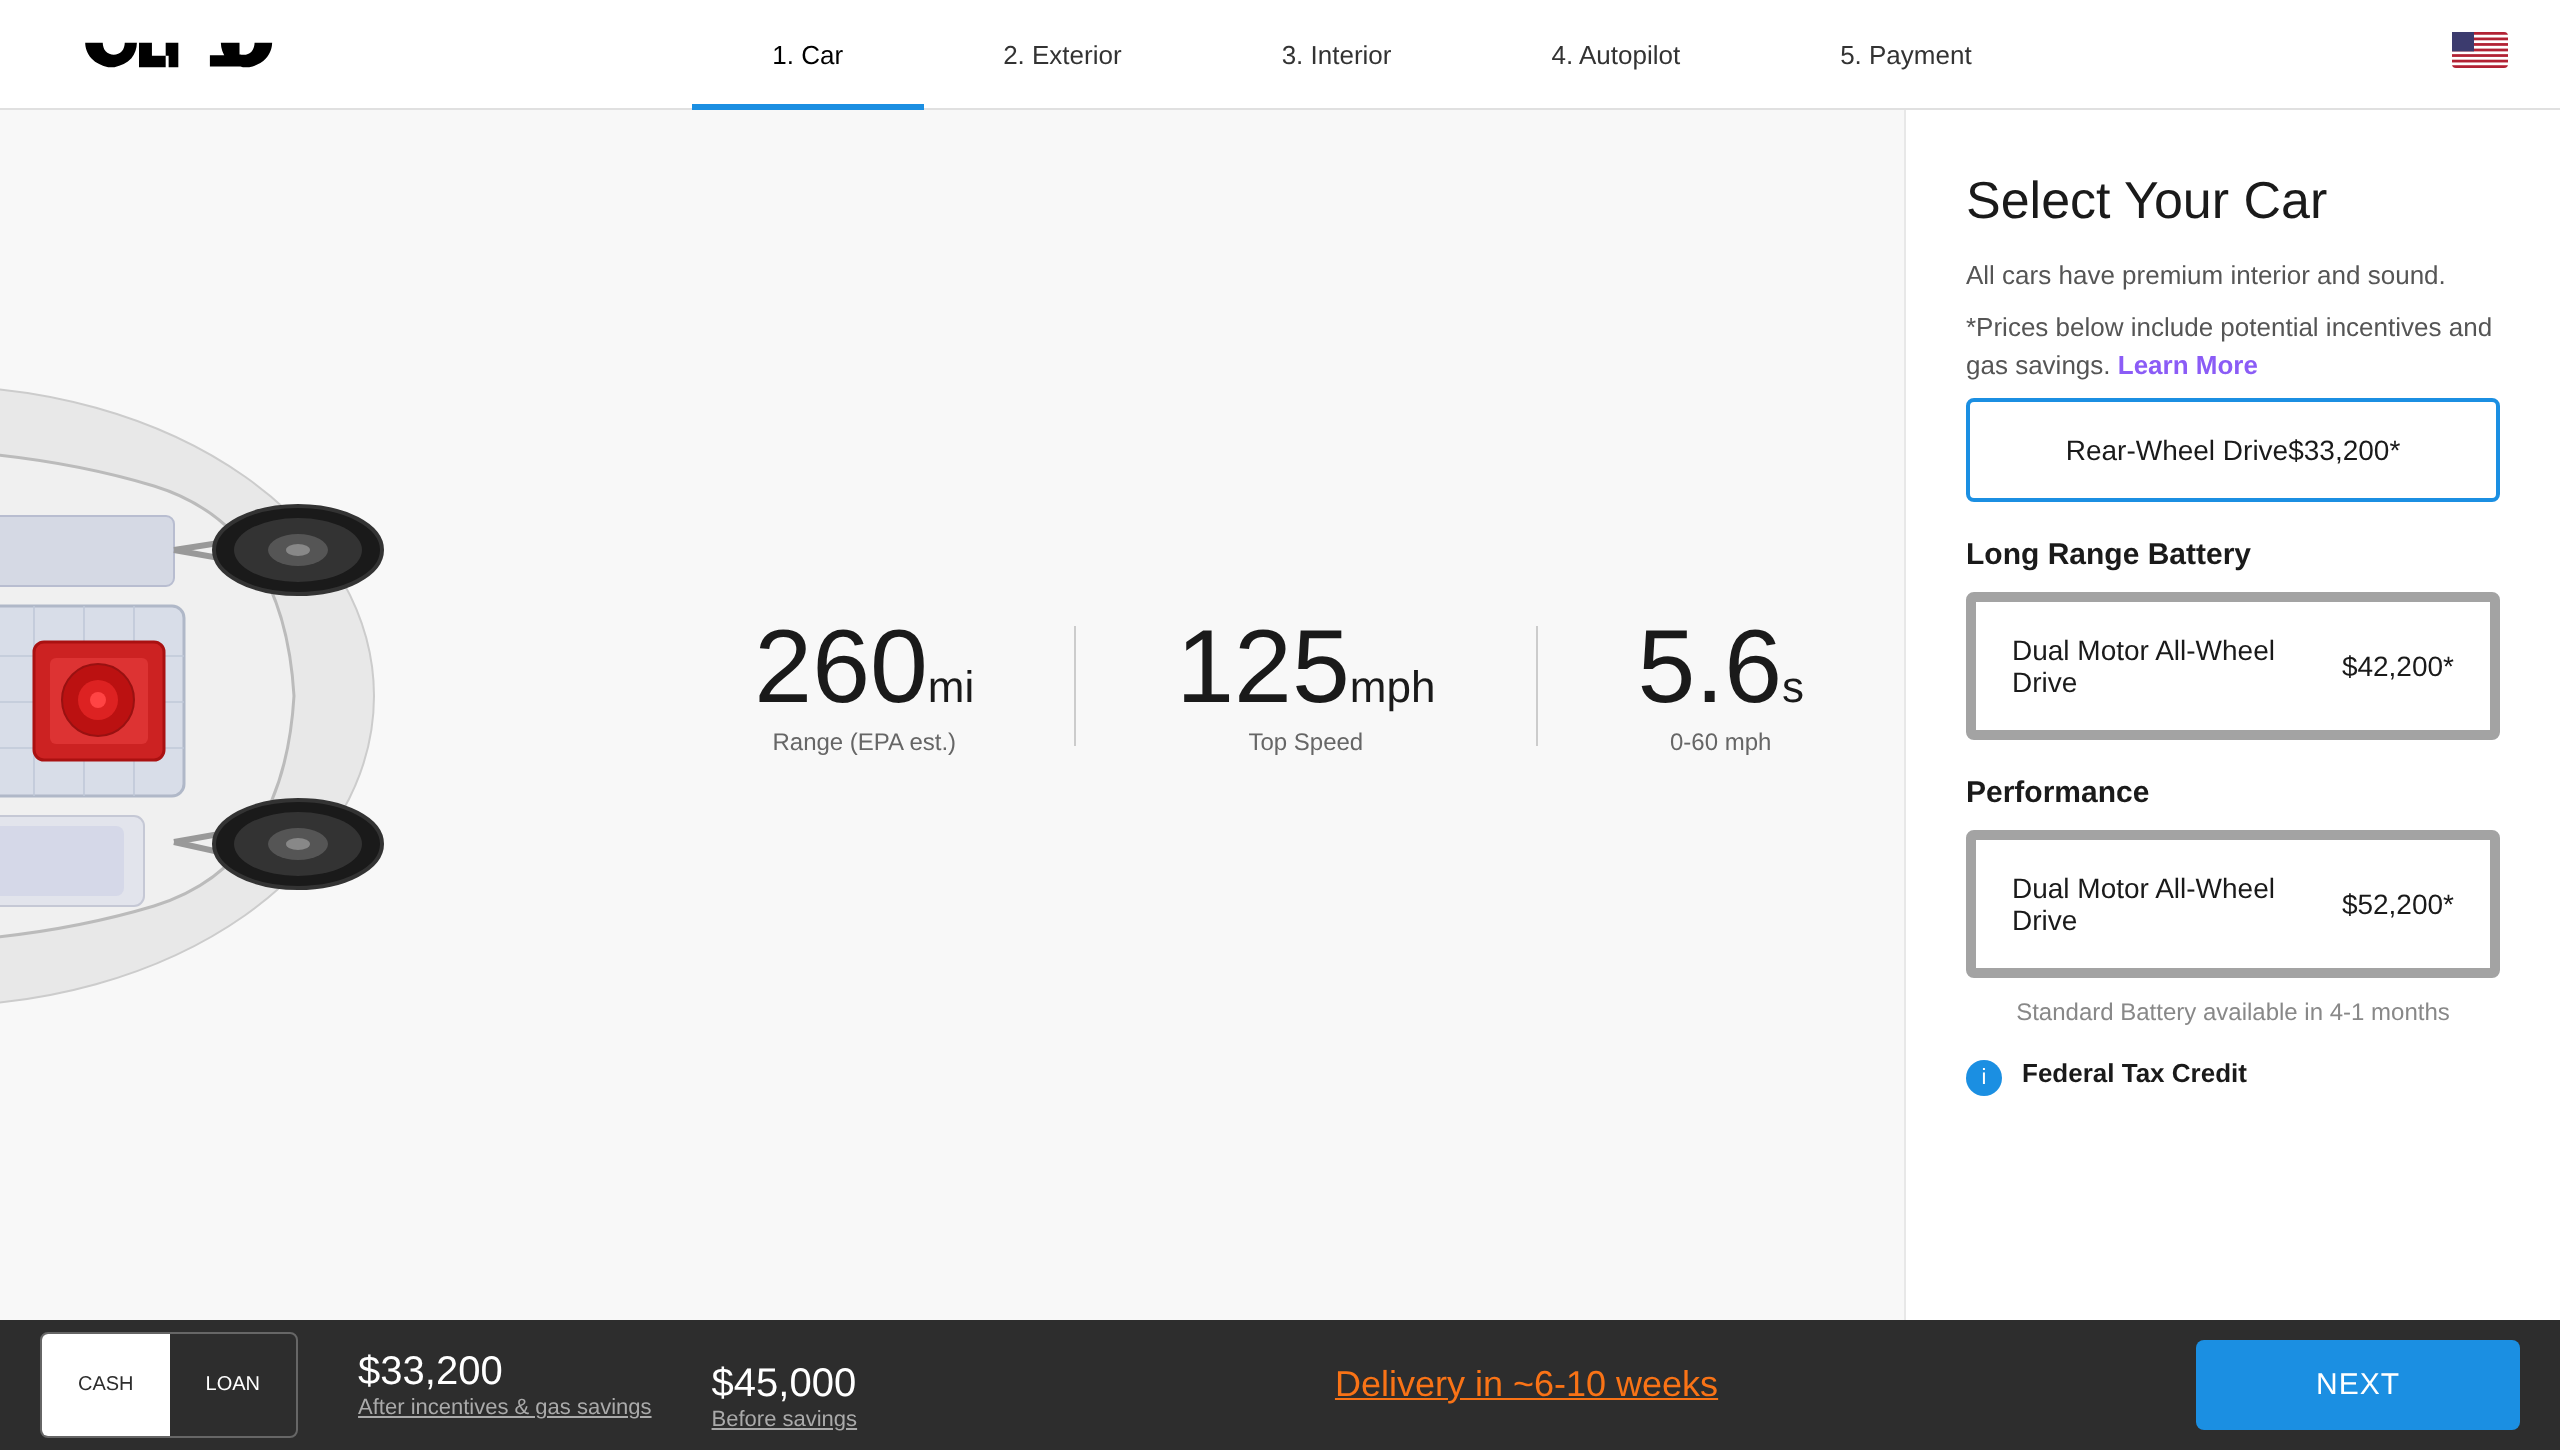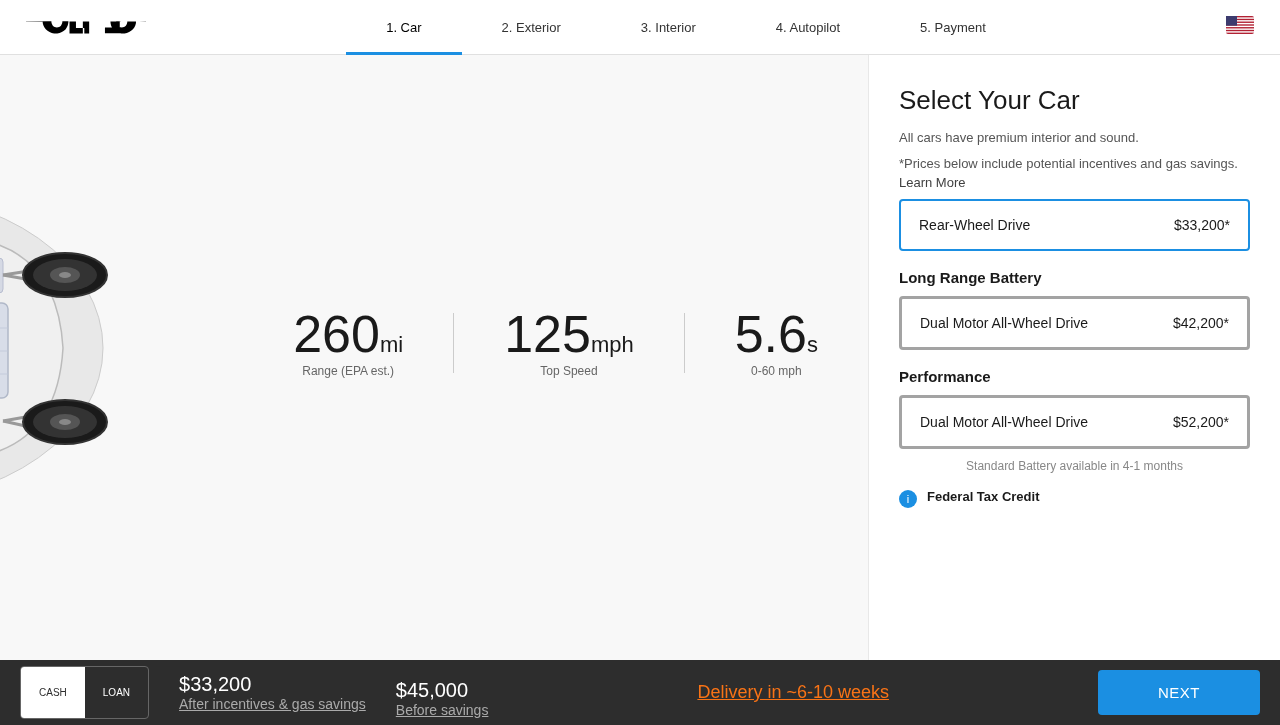--- a/index.html
+++ b/index.html
@@ -45,39 +45,39 @@
       justify-content: center; padding: 10px 0;
     }
     .stat-item { text-align: center; padding: 0 50px; }
     .stat-divider { width: 1px; height: 60px; background: #ccc; }
     .stat-value { font-size: 52px; font-weight: 300; color: #1a1a1a; line-height: 1; }
     .stat-unit { font-size: 22px; font-weight: 300; }
     .stat-label { font-size: 12px; color: #666; margin-top: 4px; }
 
     
     .right-panel {
-      width: 412px; background: #fff; border-left: 1px solid #e8e8e8;
+      width: 328px; background: #fff; border-left: 1px solid #e8e8e8;
       overflow-y: auto; padding: 30px 30px 36px 30px;
     }
     .section-title { font-size: 26px; font-weight: 300; margin-bottom: 12px; color: #1a1a1a; }
     .section-subtitle { font-size: 13px; color: #555; line-height: 1.5; margin-bottom: 6px; }
-    .learn-more { color: #404040; text-decoration: none; font-size: 13px; cursor: pointer; }
+    .learn-more { color: #8b5cf6; text-decoration: none; font-size: 13px; cursor: pointer; font-weight: bold; }
 
     .battery-section-title {
       font-size: 15px; font-weight: 600; color: #1a1a1a;
       margin: 18px 0 10px 0;
     }
 
     .car-option {
-      border: 3px solid #a3a3a3; border-radius: 4px; padding: 16px 18px;
+      border: 5px solid #a3a3a3; border-radius: 4px; padding: 16px 18px;
       display: flex; justify-content: space-between; align-items: center;
       margin-bottom: 10px; cursor: pointer; background: #fff;
     }
     .car-option.selected {
-      border: 2px solid #1b8fe2; background: #fff;
+      border: 2px solid #1b8fe2; background: #fff; justify-content: center;
     }
     .car-option-name { font-size: 14px; color: #1a1a1a; font-weight: 400; }
     .car-option-price { font-size: 14px; color: #1a1a1a; font-weight: 400; }
 
     .availability-note {
       font-size: 12px; color: #888; text-align: center; margin: 10px 0 16px 0;
     }
 
     .tax-credit-row {
       display: flex; align-items: flex-start; gap: 10px; margin-top: 10px;
@@ -95,21 +95,21 @@
       padding: 0 20px; gap: 0;
     }
     .payment-toggle { display: flex; border: 1px solid #666; border-radius: 4px; overflow: hidden; }
     .payment-btn {
       padding: 20px 18px; font-size: 10px; font-weight: 500; cursor: pointer;
       border: none; background: transparent; color: #fff;
     }
     .payment-btn.active { background: #fff; color: #2d2d2d; }
     .price-section { margin-left: 30px; }
     .price-main { font-size: 20px; font-weight: 500; color: #fff; }
-    .price-sub { font-size: 14px; color: #aaa; text-decoration: underline; cursor: pointer; }
+    .price-sub { font-size: 11px; color: #aaa; text-decoration: underline; cursor: pointer; }
     .price-before { margin-left: 30px; margin-top: 12px; }
     .delivery-info {
       flex: 1; text-align: center; font-size: 18px; color: #f97316;
       text-decoration: underline; cursor: pointer;
     }
     .next-btn {
       background: #1b8fe2; color: #fff; border: none; border-radius: 4px;
       padding: 14px 60px; font-size: 15px; font-weight: 500; cursor: pointer;
       letter-spacing: 0.5px;
     }

